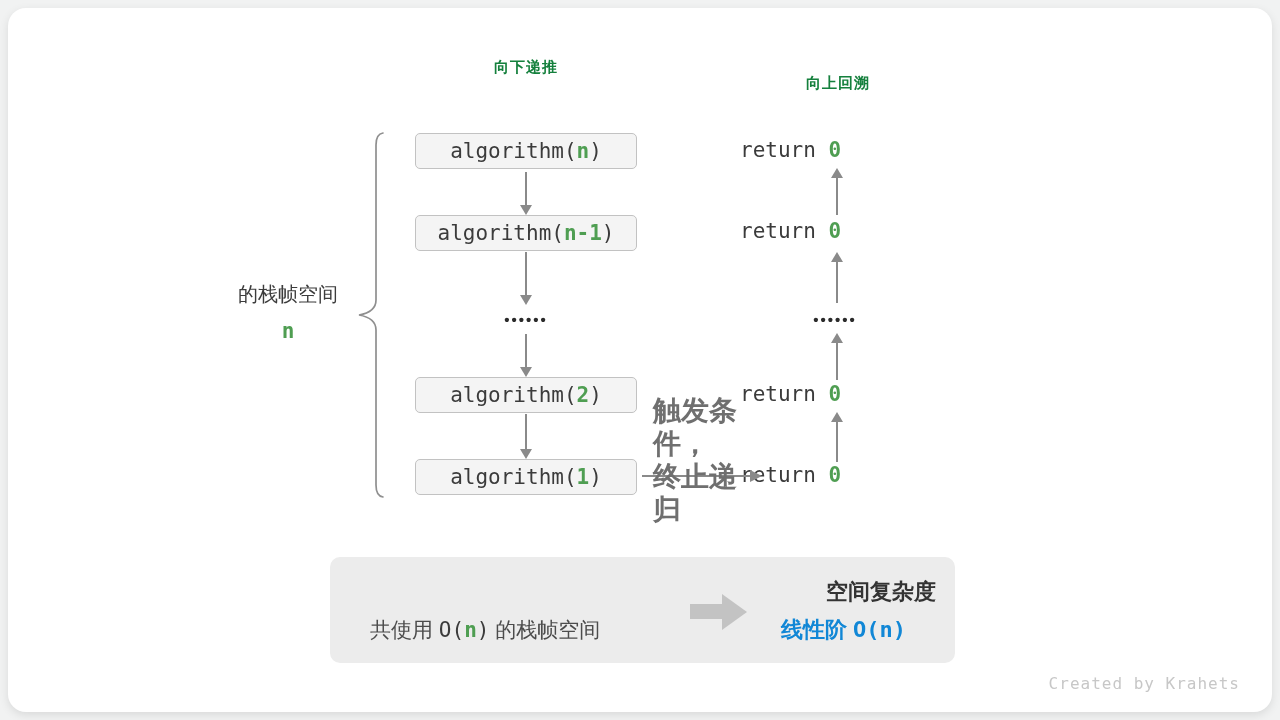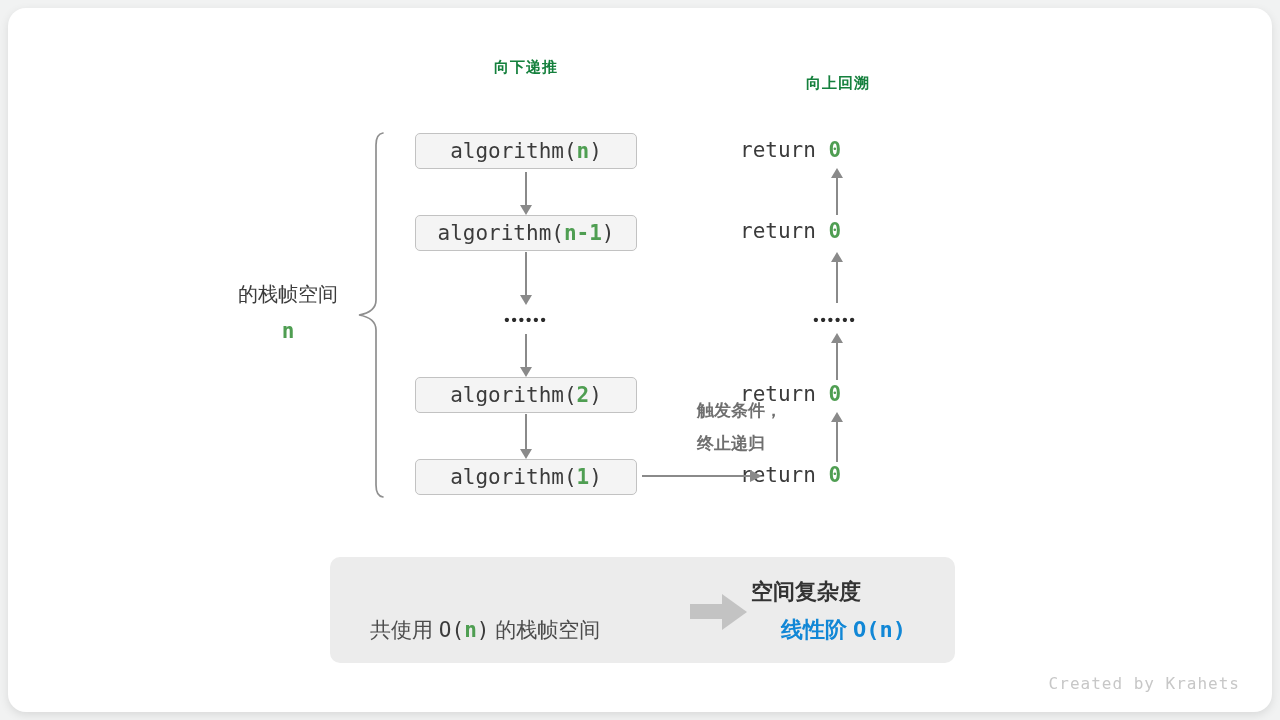--- a/index.html
+++ b/index.html
@@ -65,40 +65,40 @@
     border-left: 12px solid #8a8a8a;
   }
 
   .depth-text { left: 236px; width: 104px; top: 281px; text-align: center;
     font-size: 20px; color: #3c3c3c; font-weight: 500; }
   .depth-var { left: 236px; width: 104px; top: 319px; text-align: center;
     font-size: 21px; }
 
   .trigger {
     left: 653px; top: 394px; width: 110px;
-    font-size: 17px; font-weight: bold; color: #6f6f6f; line-height: 33px; margin-left: 44px;
+    font-size: 28px; font-weight: bold; color: #6f6f6f; line-height: 33px;
   }
 
   .summary-box {
     left: 330px; top: 557px; width: 625px; height: 106px;
     background: #ececec; border-radius: 10px;
   }
   .sum-line { left: 370px; height: 36px; line-height: 36px;
     font-size: 21px; color: #4c4c4c; white-space: pre; }
   .sum-line .mono { font-size: 21px; }
 
   .block-arrow { left: 690px; top: 604px; width: 32px; height: 15px;
     background: #c3c3c3; }
   .block-arrow::after {
     content: ""; position: absolute; left: 32px; top: -10.5px;
     border: 18px solid transparent; border-right: 0;
     border-left: 25px solid #c3c3c3;
   }
 
-  .result-title { left: 751px; width: 185px; top: 577px; text-align: left;
+  .result-title { left: 751px; width: 185px; top: 577px; text-align: right;
     font-size: 22px; font-weight: bold; color: #333333; }
   .result-value { left: 751px; width: 185px; top: 615px; text-align: center;
     font-size: 22px; font-weight: bold; color: #1187d6; white-space: pre; }
 
   .watermark { left: 1010px; width: 230px; top: 674px; text-align: right;
     font-family: "DejaVu Sans Mono", "Liberation Mono", monospace;
     font-size: 16px; color: #c7c7c7; letter-spacing: 1px; }
 
   .brace-svg { left: 354px; top: 131px; }
 </style>

